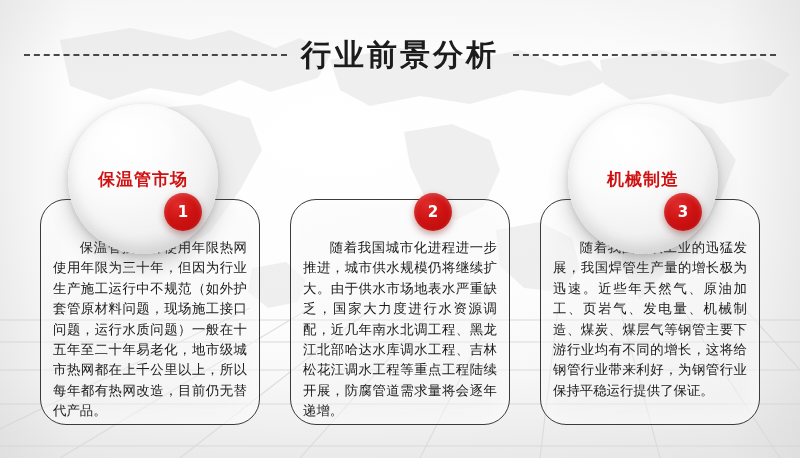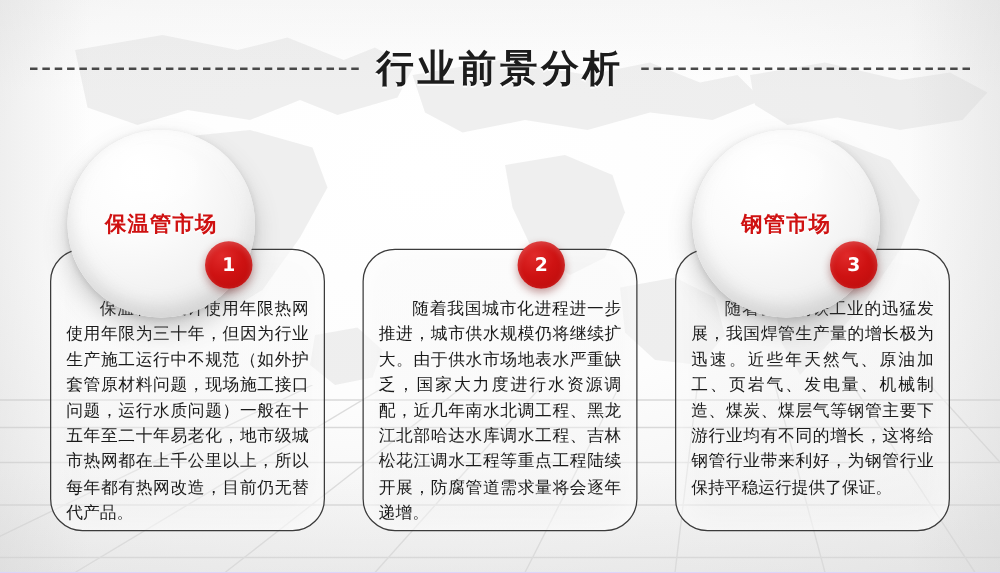--- a/index.html
+++ b/index.html
@@ -5,21 +5,21 @@
 <style>
   * { box-sizing: border-box; margin: 0; padding: 0; }
   html, body {
     width: 800px; height: 458px;
     overflow: hidden;
     font-family: "DejaVu Sans", "Liberation Sans", sans-serif;
   }
   #slide {
     position: relative;
     width: 800px; height: 458px;
-    background: #c4b5fd;
+    background: #bef264;
     overflow: hidden;
   }
 
   
   .bg-base {
     position: absolute; inset: 0;
     background:
       radial-gradient(ellipse 700px 380px at 42% 30%, #ffffff 0%, #fdfdfd 48%, #f4f4f4 78%, #ececec 100%);
   }
   .bg-map {
@@ -100,21 +100,21 @@
     color: #1a1a1a;
     text-align: justify;
     text-justify: inter-ideograph;
     text-indent: 2em;
     font-family: "DejaVu Sans", "Liberation Sans", sans-serif;
   }
 
   
   .orb-wrap {
     position: absolute;
-    left: 26px; top: 0;
+    left: 40px; top: 0;
     width: 150px; height: 150px;
   }
   .orb {
     position: absolute; inset: 0;
     border-radius: 50%;
     background:
       radial-gradient(circle at 34% 26%, #ffffff 0%, #fbfbfb 34%, #f2f2f2 62%, #e2e2e2 85%, #d2d2d2 100%);
     box-shadow:
       0 10px 20px rgba(90,90,90,.30),
       0 2px 6px rgba(90,90,90,.20),
@@ -227,19 +227,19 @@
       </div>
       <div class="badge">2</div>
     </div>
 
     <div class="col">
       <div class="card">
         <div class="card-text">随着我国钢铁工业的迅猛发展，我国焊管生产量的增长极为迅速。近些年天然气、原油加工、页岩气、发电量、机械制造、煤炭、煤层气等钢管主要下游行业均有不同的增长，这将给钢管行业带来利好，为钢管行业保持平稳运行提供了保证。</div>
       </div>
       <div class="orb-wrap">
         <div class="orb"></div>
-        <div class="orb-label">钢管市场</div>
+        <div class="orb-label">机械制造</div>
       </div>
       <div class="badge">3</div>
     </div>
 
   </div>
 </div>
 
 </body></html>

